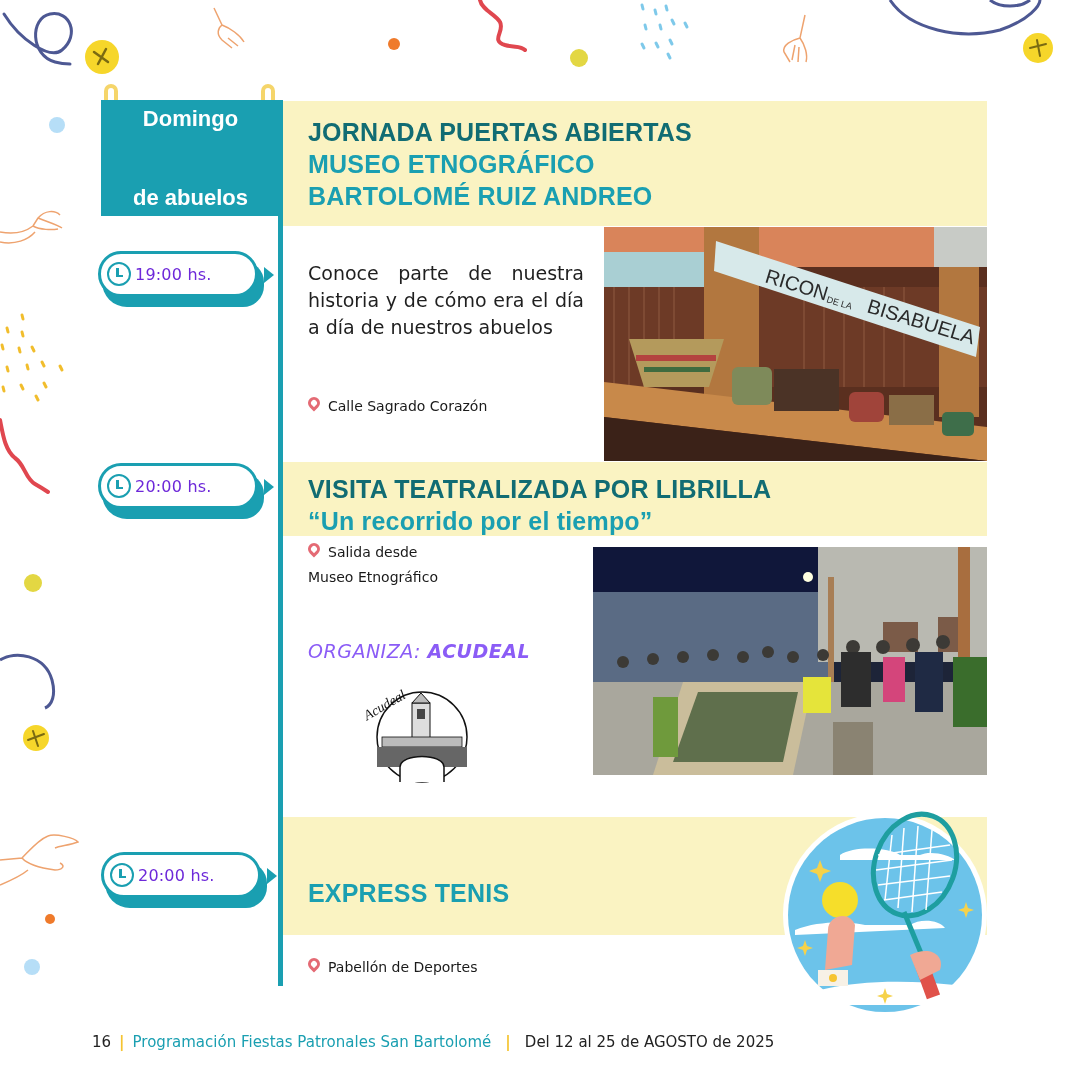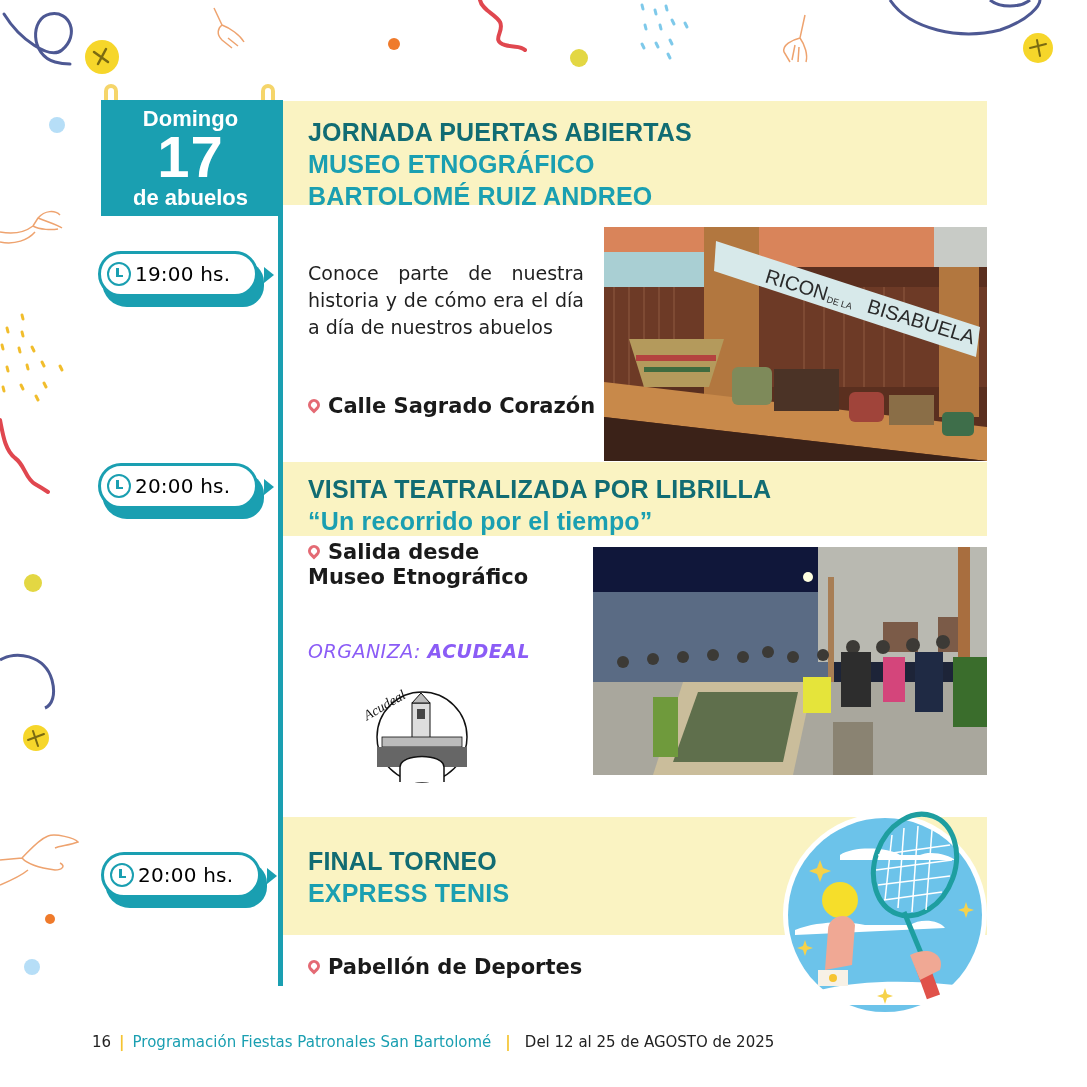--- a/index.html
+++ b/index.html
@@ -35,26 +35,26 @@
   .pill-wrap { position: absolute; width: 172px; height: 56px; }
   .pill-shadow { position: absolute; left: 4px; top: 10px; width: 162px; height: 46px; background: #1a9fb1; border-radius: 22px 22px 22px 26px; }
   .pill {
     position: absolute; left: 0; top: 0; width: 160px; height: 46px;
     background: #ffffff; border: 3px solid #1a9fb1; border-radius: 23px;
     display: flex; align-items: center; padding-left: 6px;
   }
   .pill .clock { width: 24px; height: 24px; border: 2.5px solid #1a9fb1; border-radius: 50%; position: relative; margin-right: 4px; flex: none; }
   .pill .clock::before { content:""; position:absolute; left:7px; top:4px; width:2.5px; height:8px; background:#1a9fb1; }
   .pill .clock::after { content:""; position:absolute; left:7px; top:10.5px; width:7px; height:2.5px; background:#1a9fb1; }
-  .pill .time { font-family: "DejaVu Sans", sans-serif; font-size: 20px; color: #000000; letter-spacing: 0.2px; }
+  .pill .time { font-family: "DejaVu Sans", sans-serif; font-size: 16px; color: #6d28d9; letter-spacing: 0.2px; }
   .pill-arrow { position: absolute; right: -4px; top: 16px; width: 0; height: 0; border-top: 8px solid transparent; border-bottom: 8px solid transparent; border-left: 10px solid #1a9fb1; }
 
   
   .desc { position: absolute; font-family: "DejaVu Sans", sans-serif; font-size: 19px; line-height: 27px; color: #1f1f1f; text-align: justify; }
-  .loc { position: absolute; font-family: "DejaVu Sans", sans-serif; font-weight: bold; font-size: 21px; line-height: 25px; color: #1a1a1a; }
+  .loc { position: absolute; font-family: "DejaVu Sans", sans-serif; font-weight: normal; font-size: 14px; line-height: 25px; color: #1a1a1a; }
   .pin { display: inline-block; width: 12px; height: 12px; border: 3px solid #e46a74; border-radius: 50% 50% 50% 0; transform: rotate(-45deg); margin-right: 8px; position: relative; top: -2px; }
   .org { position: absolute; font-family: "DejaVu Sans", sans-serif; font-size: 19px; color: #8b5cf6; letter-spacing: 0.5px; font-style: italic; }
   .org b { font-weight: bold; }
 
   
   .photo { position: absolute; overflow: hidden; }
 
   
   .footer { position: absolute; left: 92px; top: 1033px; font-family: "DejaVu Sans", sans-serif; font-size: 15px; color: #222; white-space: nowrap; }
   .footer .sep { color: #f5c431; margin: 0 8px; font-weight: bold; }
@@ -136,25 +136,24 @@
 
   <circle cx="32" cy="967" r="8" fill="#b6def7"></circle>
 </svg>
 
 <div class="timeline"></div>
 
 <div class="ring" style="left:104px;"></div>
 <div class="ring" style="left:261px;"></div>
 <div class="date-card">
   <div class="dow">Domingo</div>
-  <div class="day">17</div>
   <div class="month">de abuelos</div>
 </div>
 
-<div class="band" style="left:283px; top:101px; width:704px; height:104px;">
+<div class="band" style="left:283px; top:101px; width:704px; height:125px;">
   <div class="title" style="top:16px;">JORNADA PUERTAS ABIERTAS</div>
   <div class="sub" style="top:48px;">MUSEO ETNOGRÁFICO</div>
   <div class="sub" style="top:80px;">BARTOLOMÉ RUIZ ANDREO</div>
 </div>
 
 <div class="pill-wrap" style="left:98px; top:251px;">
   <div class="pill-shadow"></div>
   <div class="pill">
     <span class="clock"></span>
     <span class="time">19:00 hs.</span>
@@ -273,21 +272,20 @@
     <rect x="322" y="105" width="28" height="60" fill="#1f2a44"></rect>
     <rect x="210" y="130" width="28" height="36" fill="#e5e43a"></rect>
     <rect x="290" y="110" width="22" height="45" fill="#d4457b"></rect>
     <rect x="240" y="175" width="40" height="53" fill="#8a8372"></rect>
     <rect x="60" y="150" width="25" height="60" fill="#6f9a3c"></rect>
     <rect x="360" y="110" width="34" height="70" fill="#3a6d2c"></rect>
   </svg>
 </div>
 
 <div class="band" style="left:283px; top:817px; width:704px; height:118px;">
-  <div class="title" style="top:29px;">FINAL TORNEO</div>
   <div class="sub" style="top:61px;">EXPRESS TENIS</div>
 </div>
 
 <div class="pill-wrap" style="left:101px; top:852px;">
   <div class="pill-shadow"></div>
   <div class="pill">
     <span class="clock"></span>
     <span class="time">20:00 hs.</span>
   </div>
   <div class="pill-arrow"></div>

